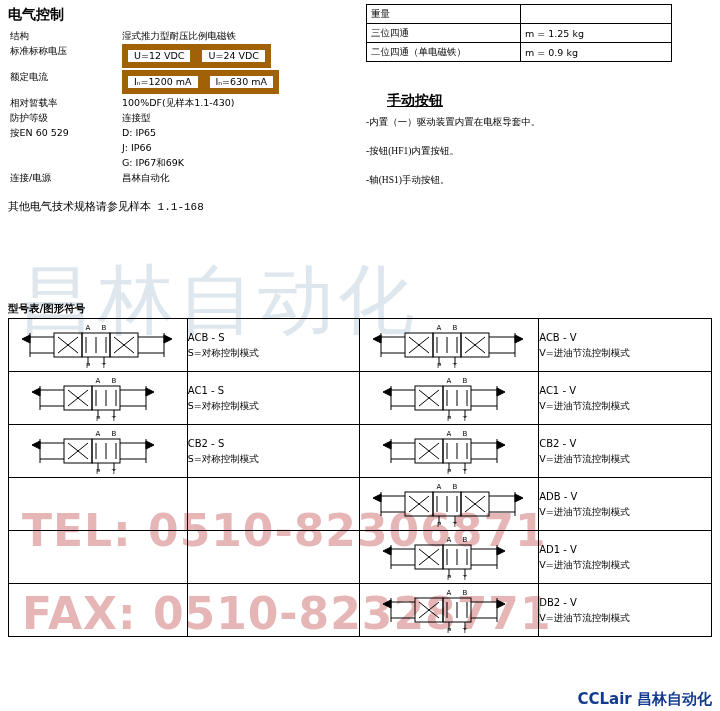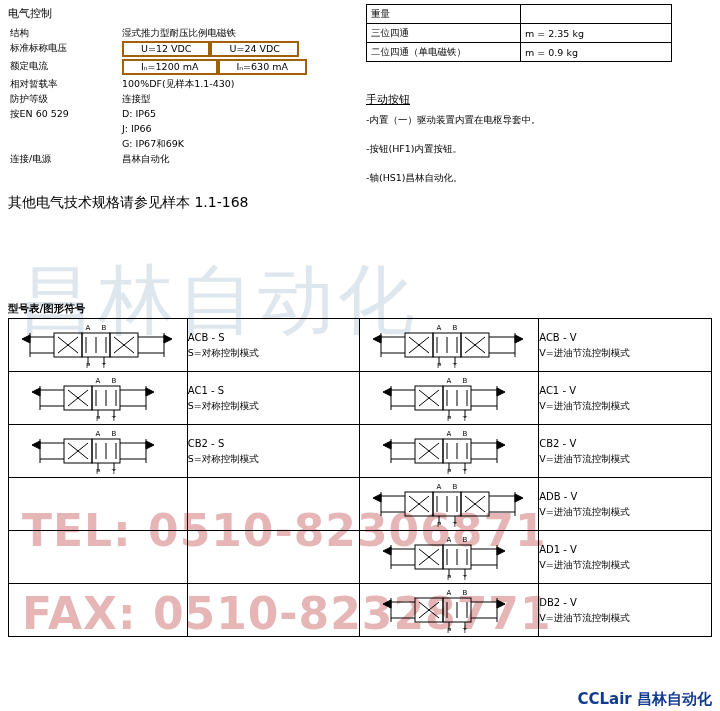--- a/index.html
+++ b/index.html
@@ -46,39 +46,39 @@
     white-space:nowrap;
   }
   .wm-corner{
     right:8px;bottom:2px;
     font-size:15px;font-weight:bold;
     color:#123a8f;
     white-space:nowrap;
   }
 
   
-  .sec-title{font-size:11px;font-weight:normal;}
+  .sec-title{font-size:14px;font-weight:bold;}
   #elec-block{position:absolute;left:8px;top:6px;width:340px;}
   #elec-block .title{margin-bottom:4px;}
   table.kv{border-collapse:collapse;font-size:9.5px;}
   table.kv td{padding:1px 2px;vertical-align:top;line-height:13px;}
   td.lab{width:108px;}
-  .boxed{border:2px solid #a16207;padding:0 17px;display:inline-block;line-height:12px;}
-  .note{margin-top:28px;font-size:14px;}
+  .boxed{border:6px solid #a16207;padding:0 6px;display:inline-block;line-height:12px;}
+  .note{margin-top:14px;font-size:11px;font-family:Liberation Mono, monospace;}
 
   
   #weight-block{position:absolute;left:366px;top:4px;width:306px;}
   table.wt{border-collapse:collapse;width:306px;font-size:9.5px;}
   table.wt td{border:1px solid #000;padding:2px 4px;height:14px;}
   table.wt td.c1{width:145px;}
 
   
   #manual-block{position:absolute;left:366px;top:92px;width:330px;font-size:9.5px;}
-  #manual-block .title{margin-bottom:6px;text-decoration:underline;}
-  #manual-block p{margin:0 0 16px 0;line-height:13px;}
+  #manual-block .title{margin-bottom:6px;text-decoration:underline;margin-left:21px;}
+  #manual-block p{margin:0 0 16px 0;line-height:13px;font-family:Liberation Serif, serif;}
 
   
   #model-title{position:absolute;left:8px;top:302px;font-size:10.5px;font-weight:bold;}
   #model-table{position:absolute;left:8px;top:318px;width:704px;border:1px solid #000;border-collapse:collapse;}
   #model-table td{border:1px solid #000;vertical-align:middle;padding:0;}
   td.sym{width:178px;height:52px;text-align:center;}
   td.desc{width:174px;padding:4px 6px;font-size:9.5px;line-height:15px;}
   .desc .code{font-size:10px;}
   .sym-wrap{display:flex;align-items:center;justify-content:center;height:52px;}
   svg{display:block;}
@@ -145,35 +145,35 @@
 
   <div id="weight-block">
     <table class="wt">
       <tbody>
           <tr>
         <td class="c1">重量</td>
         <td></td>
       </tr>
       <tr>
         <td class="c1">三位四通</td>
-        <td>m = 2.35 kg</td>
+        <td>m = 1.25 kg</td>
       </tr>
       <tr>
         <td class="c1">二位四通（单电磁铁）</td>
         <td>m = 0.9 kg</td>
       </tr>
     </tbody>
       </table>
   </div>
 
   <div id="manual-block">
     <div class="sec-title title">手动按钮</div>
     <p>-内置（一）驱动装置内置在电枢导套中。</p>
     <p>-按钮(HF1)内置按钮。</p>
-    <p>-轴(HS1)昌林自动化。</p>
+    <p>-轴(HS1)手动按钮。</p>
   </div>
 
   <div id="model-title">型号表/图形符号</div>
 
   <table id="model-table">
 
     <tbody>
         <tr>
       <td class="sym">
         <div class="sym-wrap">

